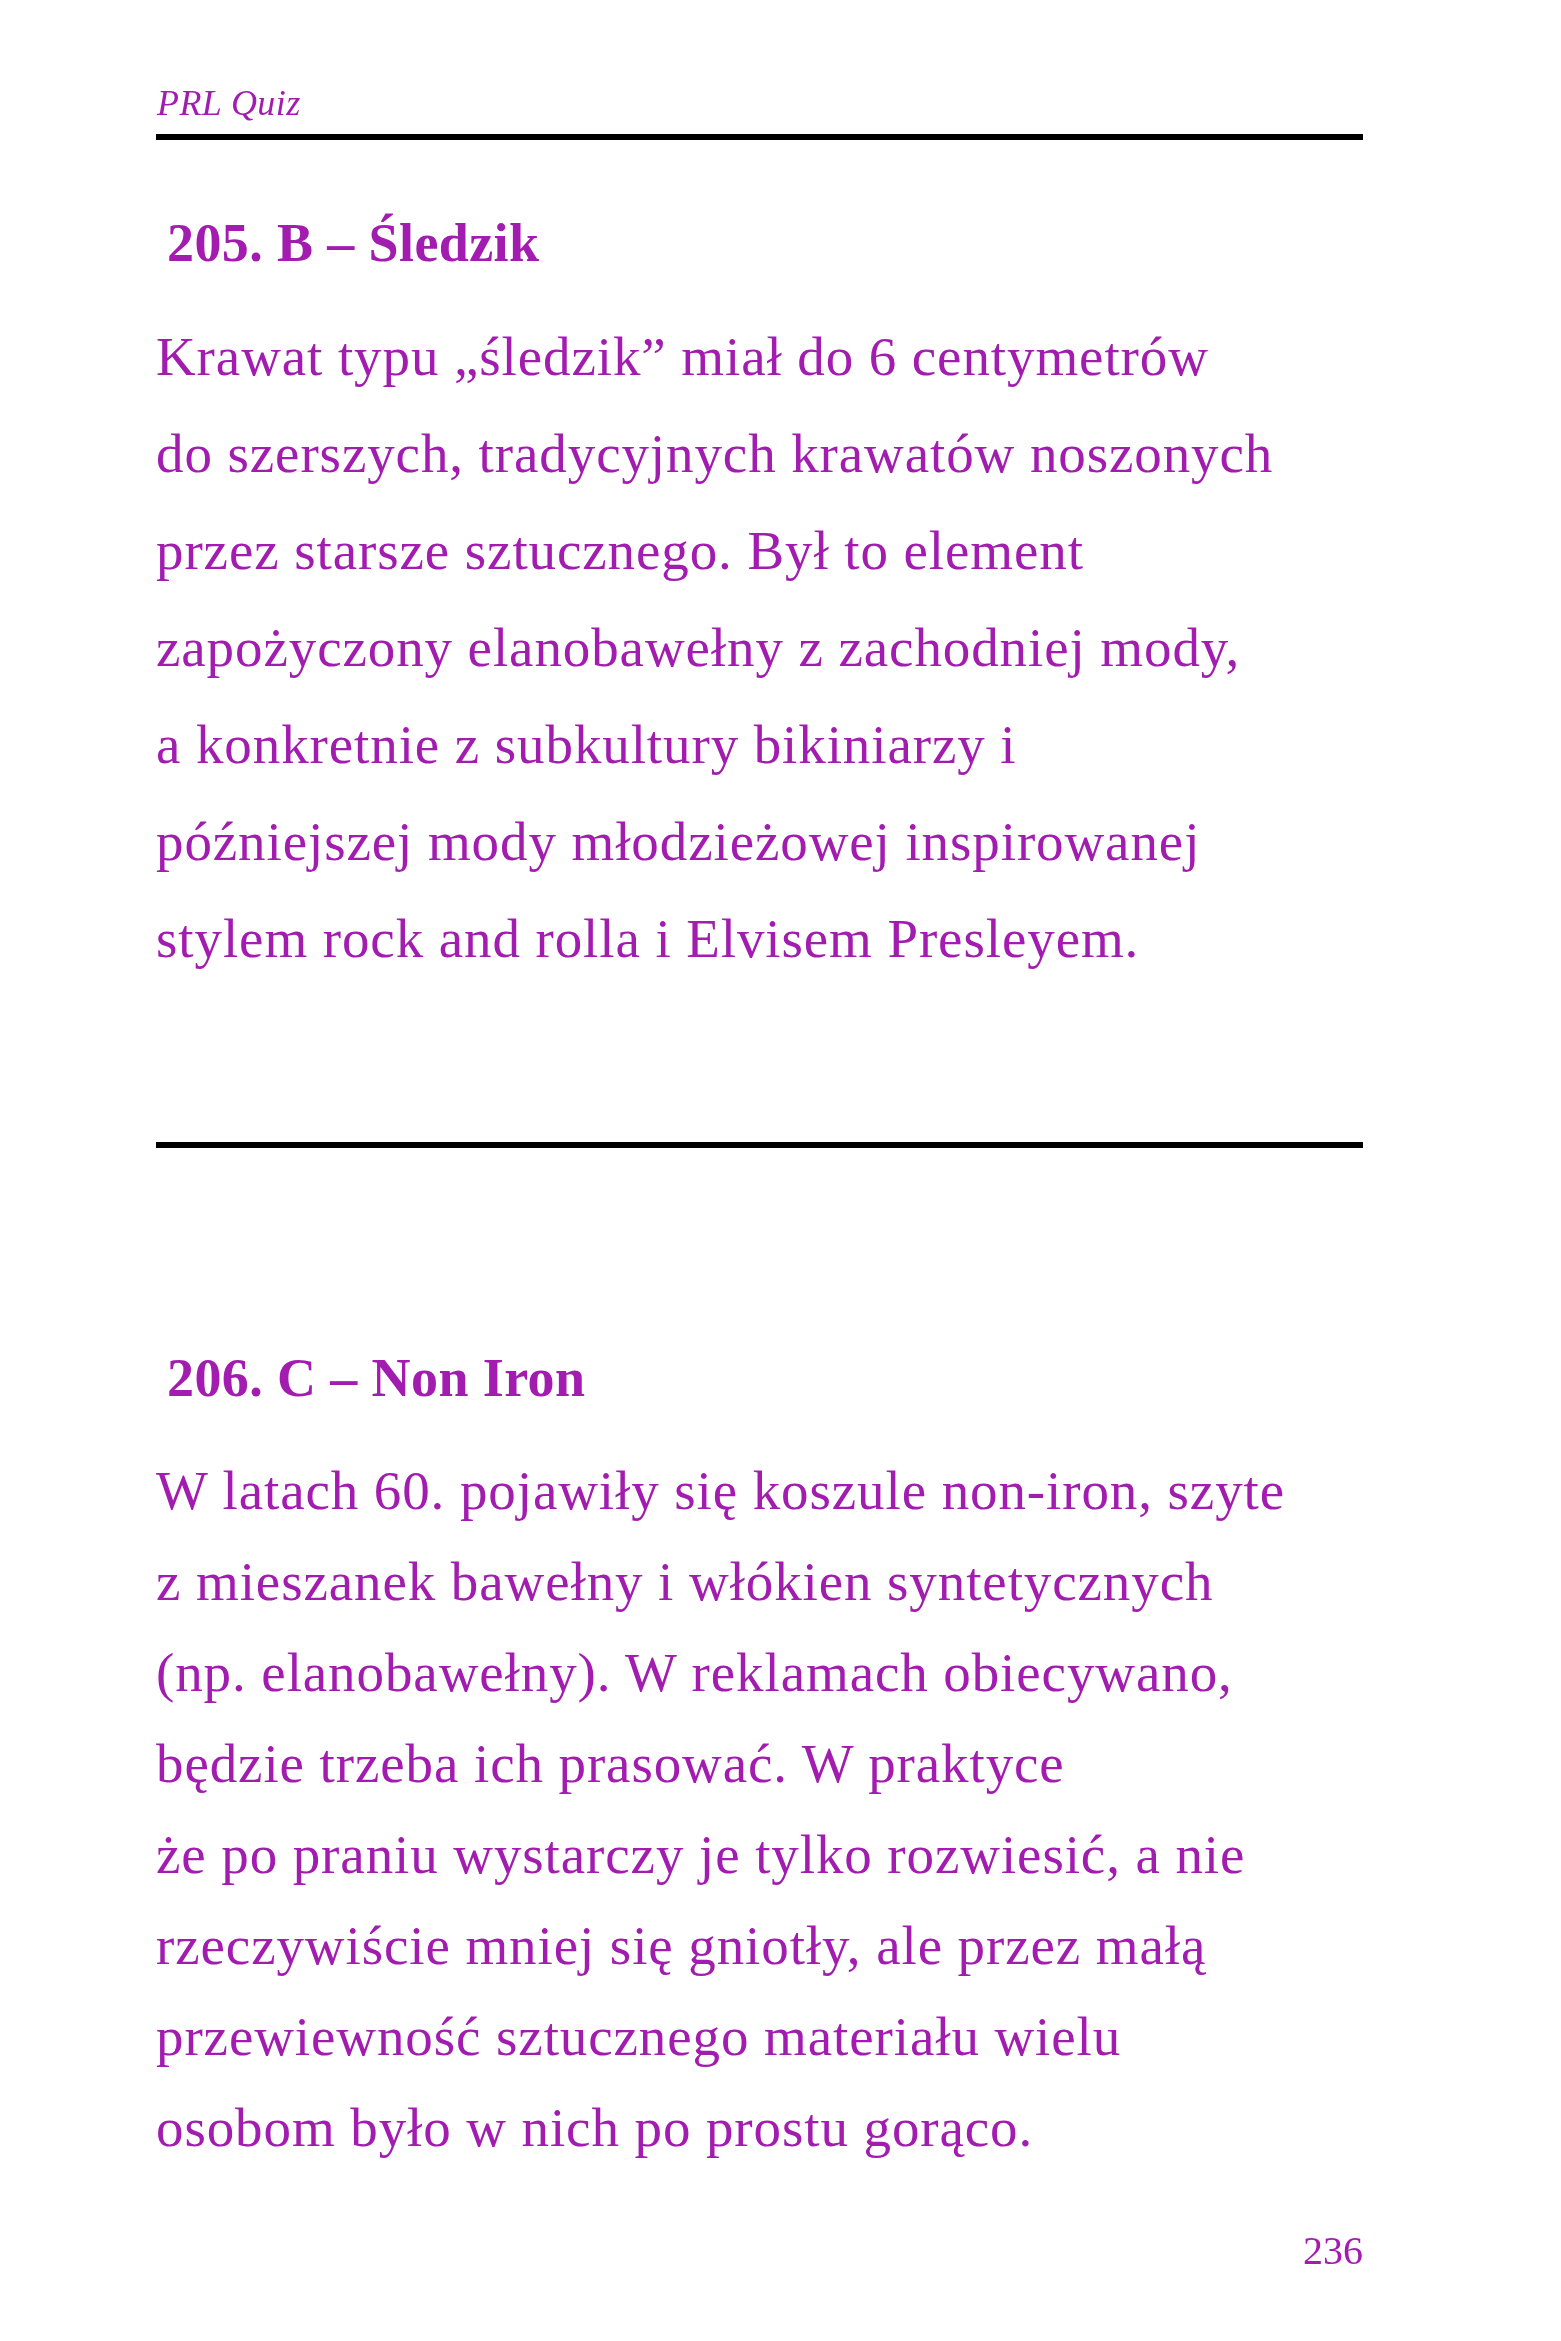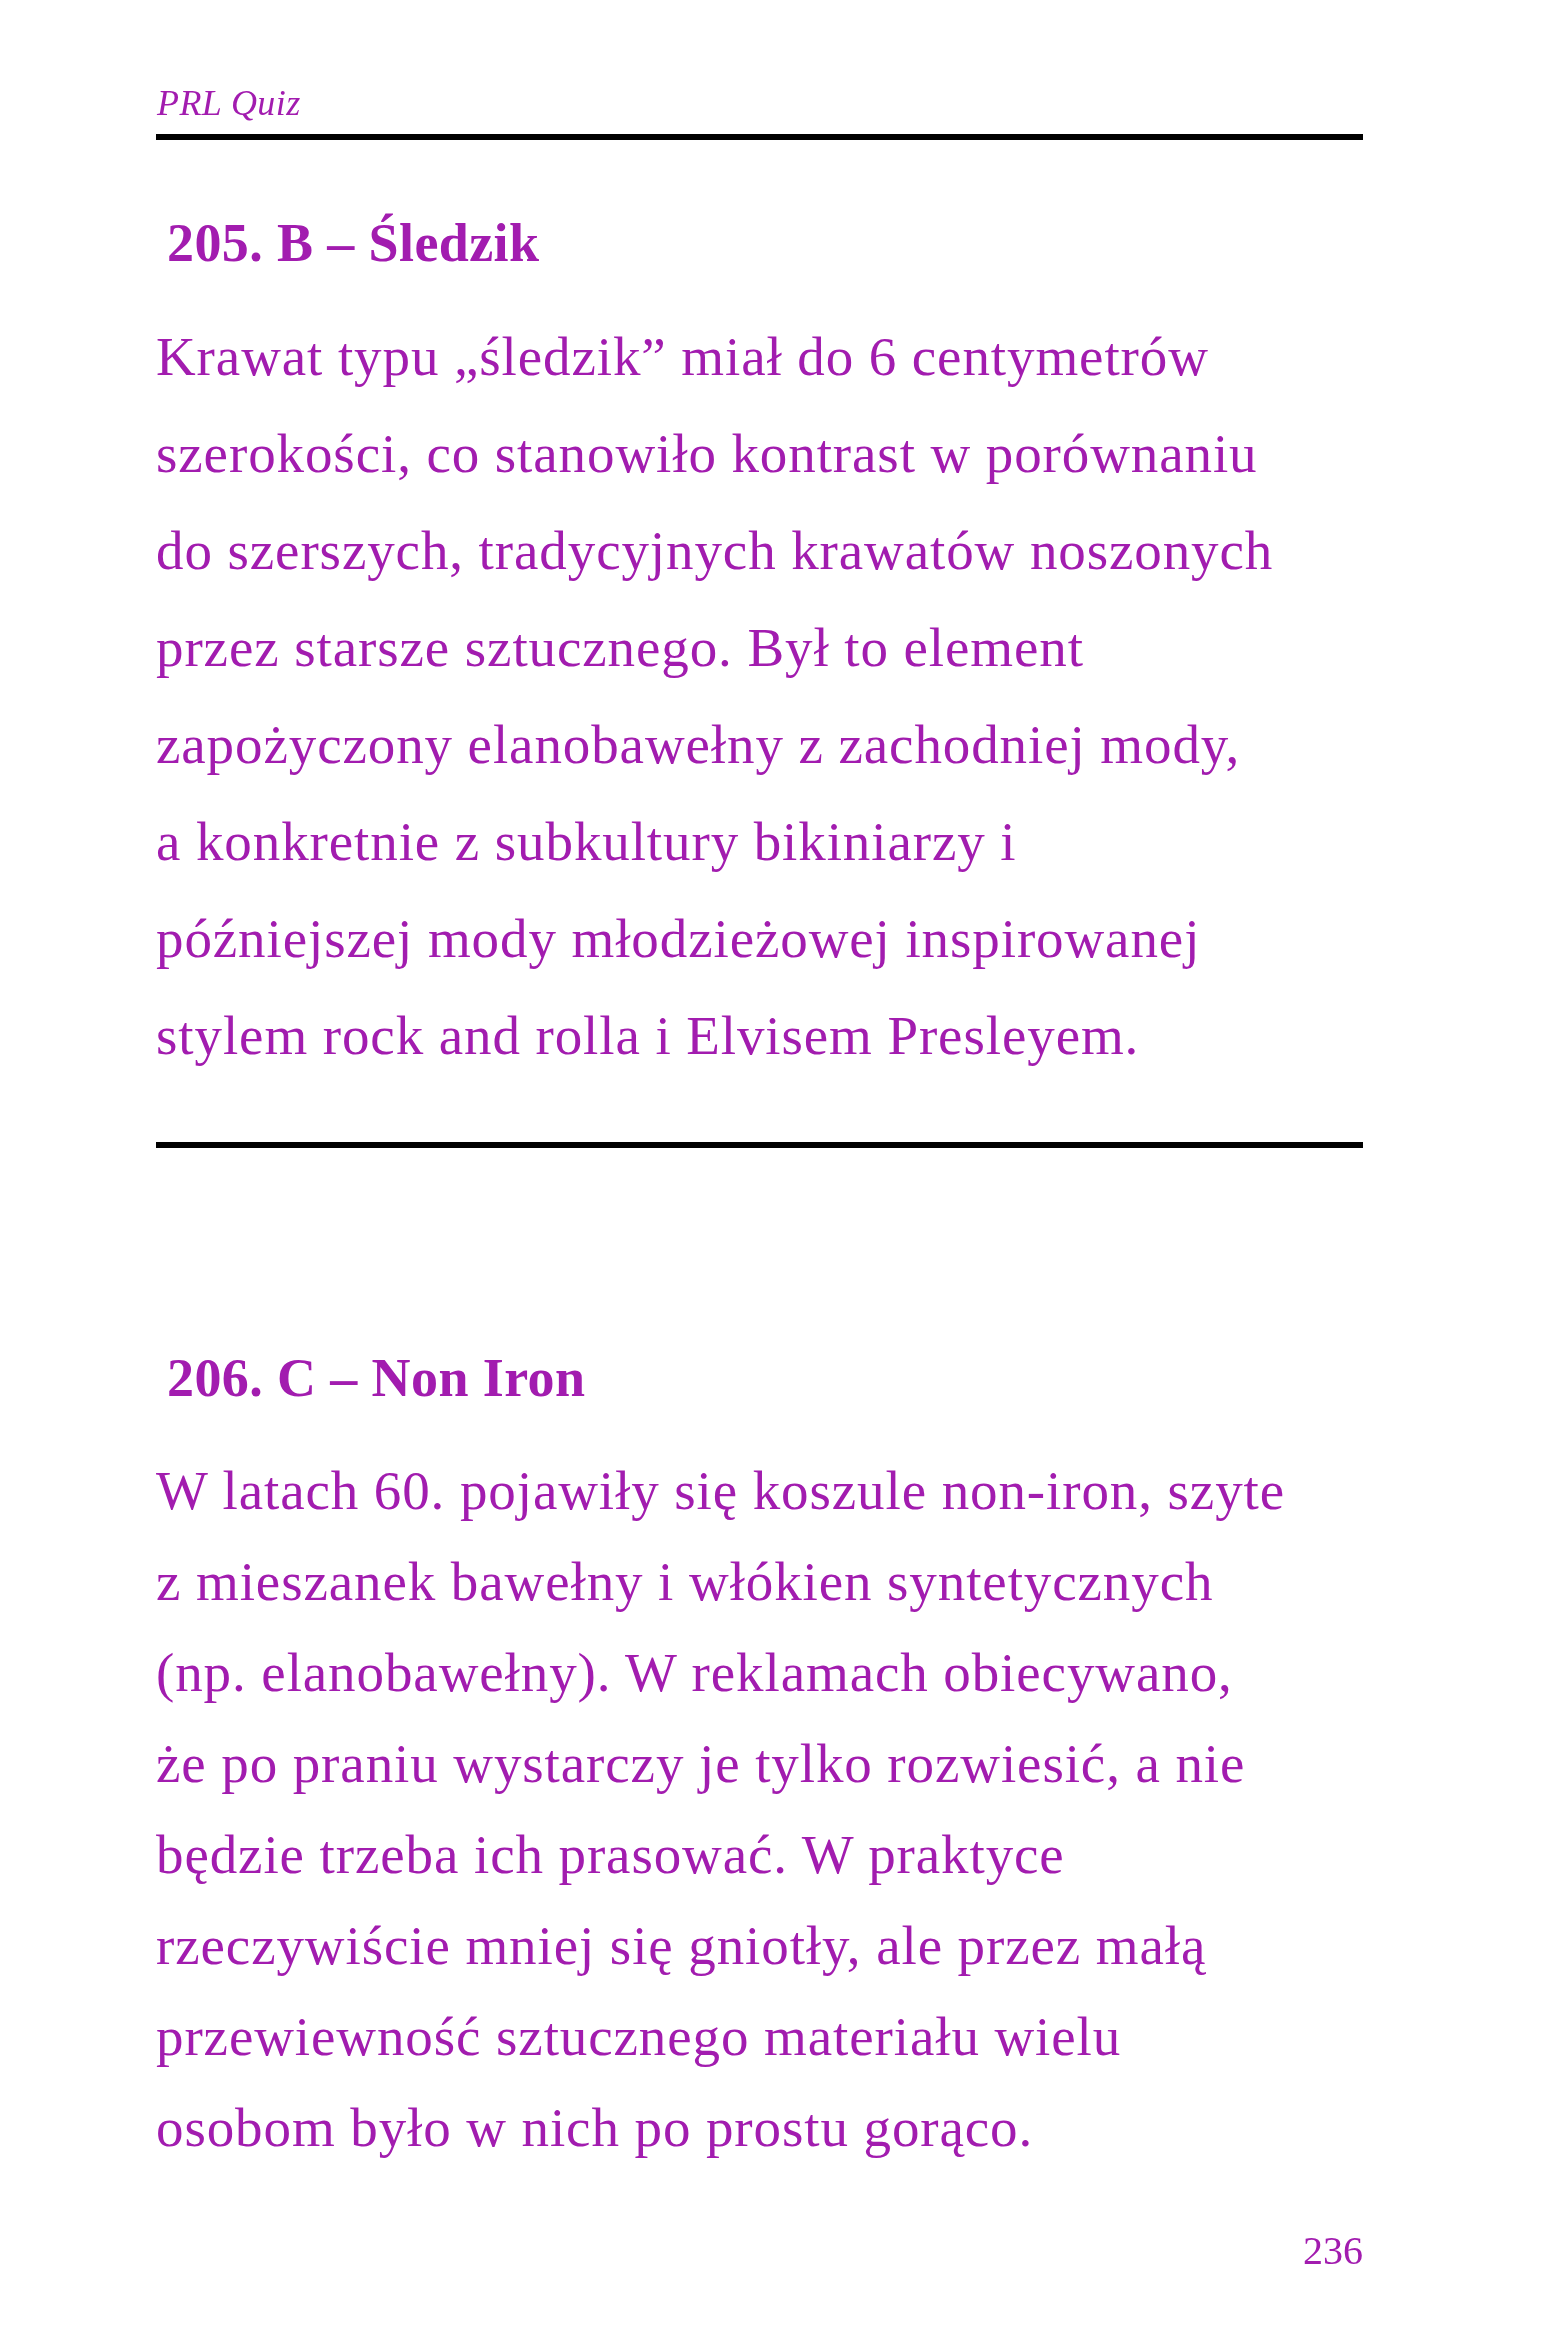--- a/index.html
+++ b/index.html
@@ -76,40 +76,39 @@
 <div class="page">
 
   <div class="running-header">PRL Quiz</div>
 
   <div class="rule header-rule"></div>
 
   <section>
     <h2 class="answer-heading heading-205">205. B – Śledzik</h2>
     <div class="answer-body body-205">
       <div class="line">Krawat typu „śledzik” miał do 6 centymetrów</div>
-      <div class="line">szerokości, co stanowiło kontrast w porównaniu</div>
       <div class="line">do szerszych, tradycyjnych krawatów noszonych</div>
       <div class="line">przez starsze sztucznego. Był to element</div>
       <div class="line">zapożyczony elanobawełny z zachodniej mody,</div>
       <div class="line">a konkretnie z subkultury bikiniarzy i</div>
       <div class="line">późniejszej mody młodzieżowej inspirowanej</div>
       <div class="line">stylem rock and rolla i Elvisem Presleyem.</div>
     </div>
   </section>
 
   <div class="rule section-divider"></div>
 
   <section>
     <h2 class="answer-heading heading-206">206. C – Non Iron</h2>
     <div class="answer-body body-206">
       <div class="line">W latach 60. pojawiły się koszule non-iron, szyte</div>
       <div class="line">z mieszanek bawełny i włókien syntetycznych</div>
       <div class="line">(np. elanobawełny). W reklamach obiecywano,</div>
+      <div class="line">będzie trzeba ich prasować. W praktyce</div>
       <div class="line">że po praniu wystarczy je tylko rozwiesić, a nie</div>
-      <div class="line">będzie trzeba ich prasować. W praktyce</div>
       <div class="line">rzeczywiście mniej się gniotły, ale przez małą</div>
       <div class="line">przewiewność sztucznego materiału wielu</div>
       <div class="line">osobom było w nich po prostu gorąco.</div>
     </div>
   </section>
 
   <div class="page-number">236</div>
 
 </div>
 

